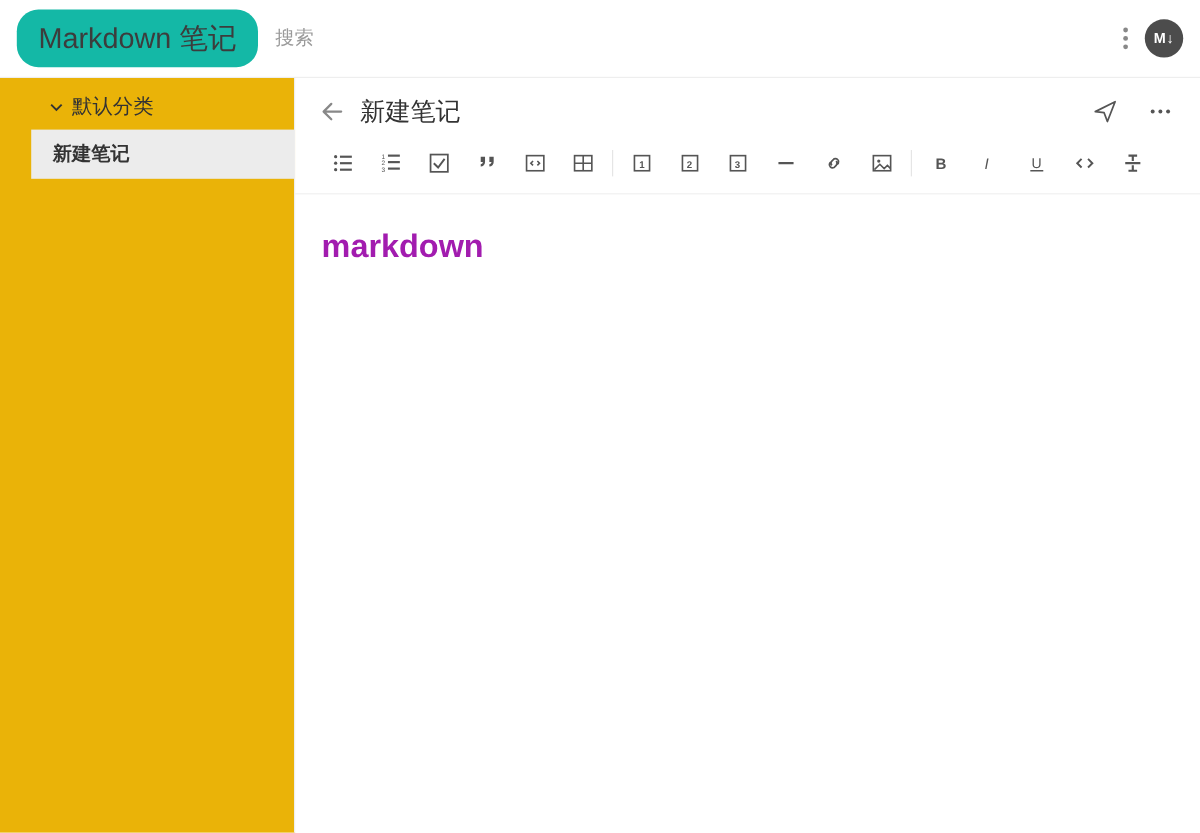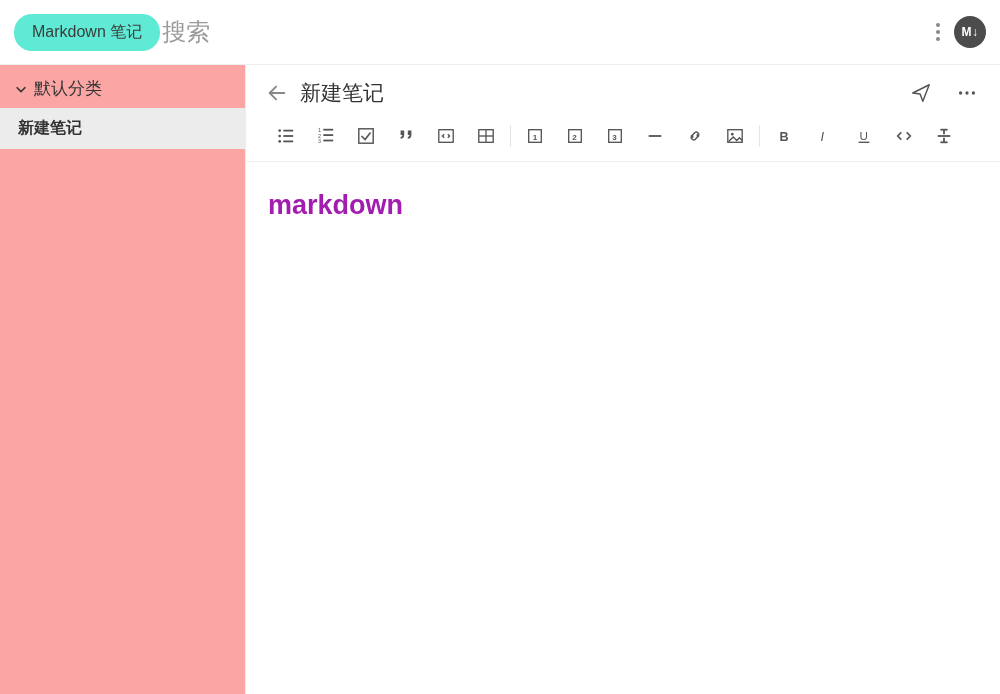--- a/index.html
+++ b/index.html
@@ -1,27 +1,27 @@
 <!DOCTYPE html>
 <html><head>
 <meta charset="utf-8">
 <style>
 * { margin:0; padding:0; box-sizing:border-box; }
 html, body { width:1000px; height:694px; font-family:-apple-system,"Segoe UI","Helvetica Neue","PingFang SC","Microsoft YaHei",sans-serif; background:#fff; overflow:hidden; }
 .top { height:64px; display:flex; align-items:center; padding:0 14px 0 14px; }
-.badge { background:#5eead4; color:#3c3c3c; border-radius:18px; padding:8px 18px; font-size:16px; display:inline-block; }
-.search { margin-left:2px; color:#9a9a9a; font-size:24px; flex:0 0 auto; }
+.badge { background:#14b8a6; color:#3c3c3c; border-radius:18px; padding:8px 18px; font-size:24px; display:inline-block; }
+.search { margin-left:14px; color:#9a9a9a; font-size:16px; flex:0 0 auto; }
 .top-spacer { flex:1; }
 .top-icons { display:flex; align-items:center; gap:14px; }
 .dots-v { display:flex; flex-direction:column; gap:3px; }
 .dots-v span { width:4px; height:4px; background:#888; border-radius:50%; display:block; }
 .avatar { width:32px; height:32px; background:#4c4c4c; border-radius:50%; display:flex; align-items:center; justify-content:center; color:#fff; font-size:12px; font-weight:600; letter-spacing:0.5px; }
 .divider-h { height:1px; background:#eee; }
 .body { display:flex; height:calc(694px - 65px); }
-.sidebar { width:246px; background:#fca5a5; border-right:1px solid #eee; }
+.sidebar { width:246px; background:#eab308; border-right:1px solid #eee;padding-left:26px; }
 .category { display:flex; align-items:center; gap:6px; padding:12px 14px 8px 14px; font-size:17px; color:#333; cursor:pointer; }
 .chevron { display:inline-block; }
 .note-item { background:#ececec; padding:10px 10px 10px 18px; font-size:16px; color:#333; font-weight:600; cursor:pointer; }
 .editor-panel { flex:1; display:flex; flex-direction:column; background:#fff; }
 .title-row { display:flex; align-items:center; padding:14px 22px 10px 20px; gap:12px; }
 .back { color:#888; cursor:pointer; font-size:20px; }
 .title-text { font-size:21px; color:#333; font-weight:500; flex:0 0 auto; }
 .title-spacer { flex:1; }
 .send-icon, .more-icon { color:#555; cursor:pointer; }
 .toolbar { display:flex; align-items:center; padding:4px 20px 10px 20px; gap:0; border-bottom:1px solid #f0f0f0; }

